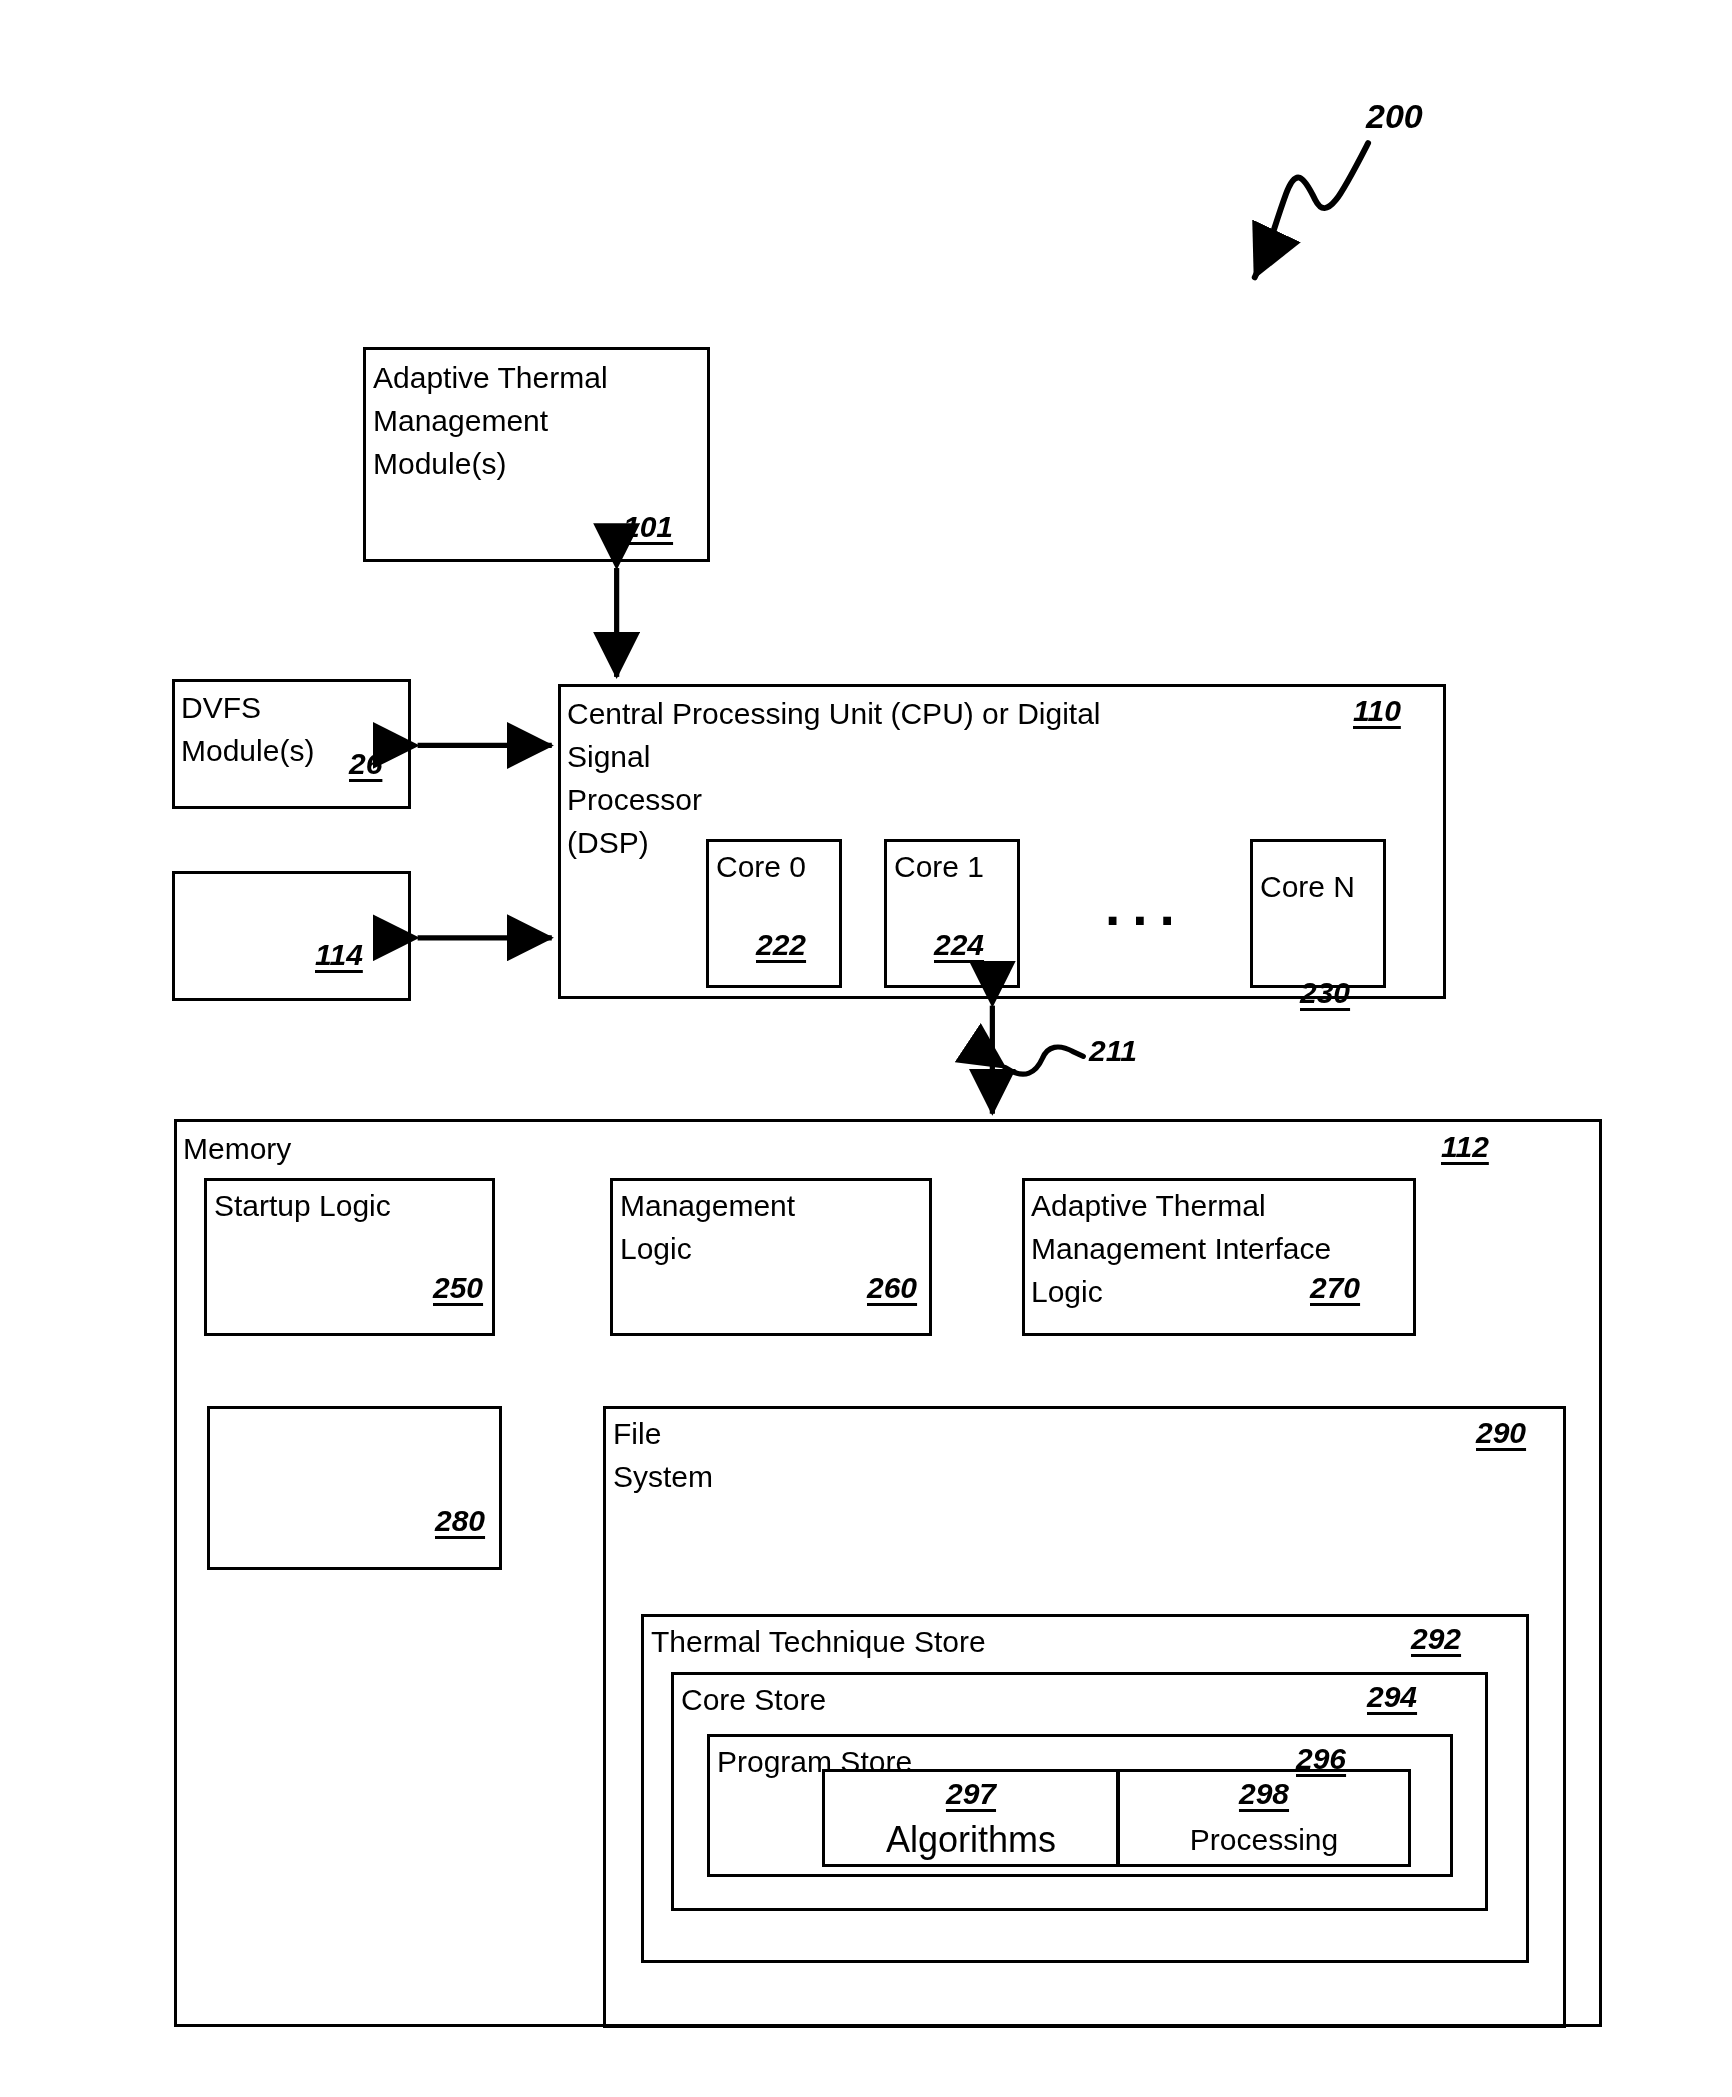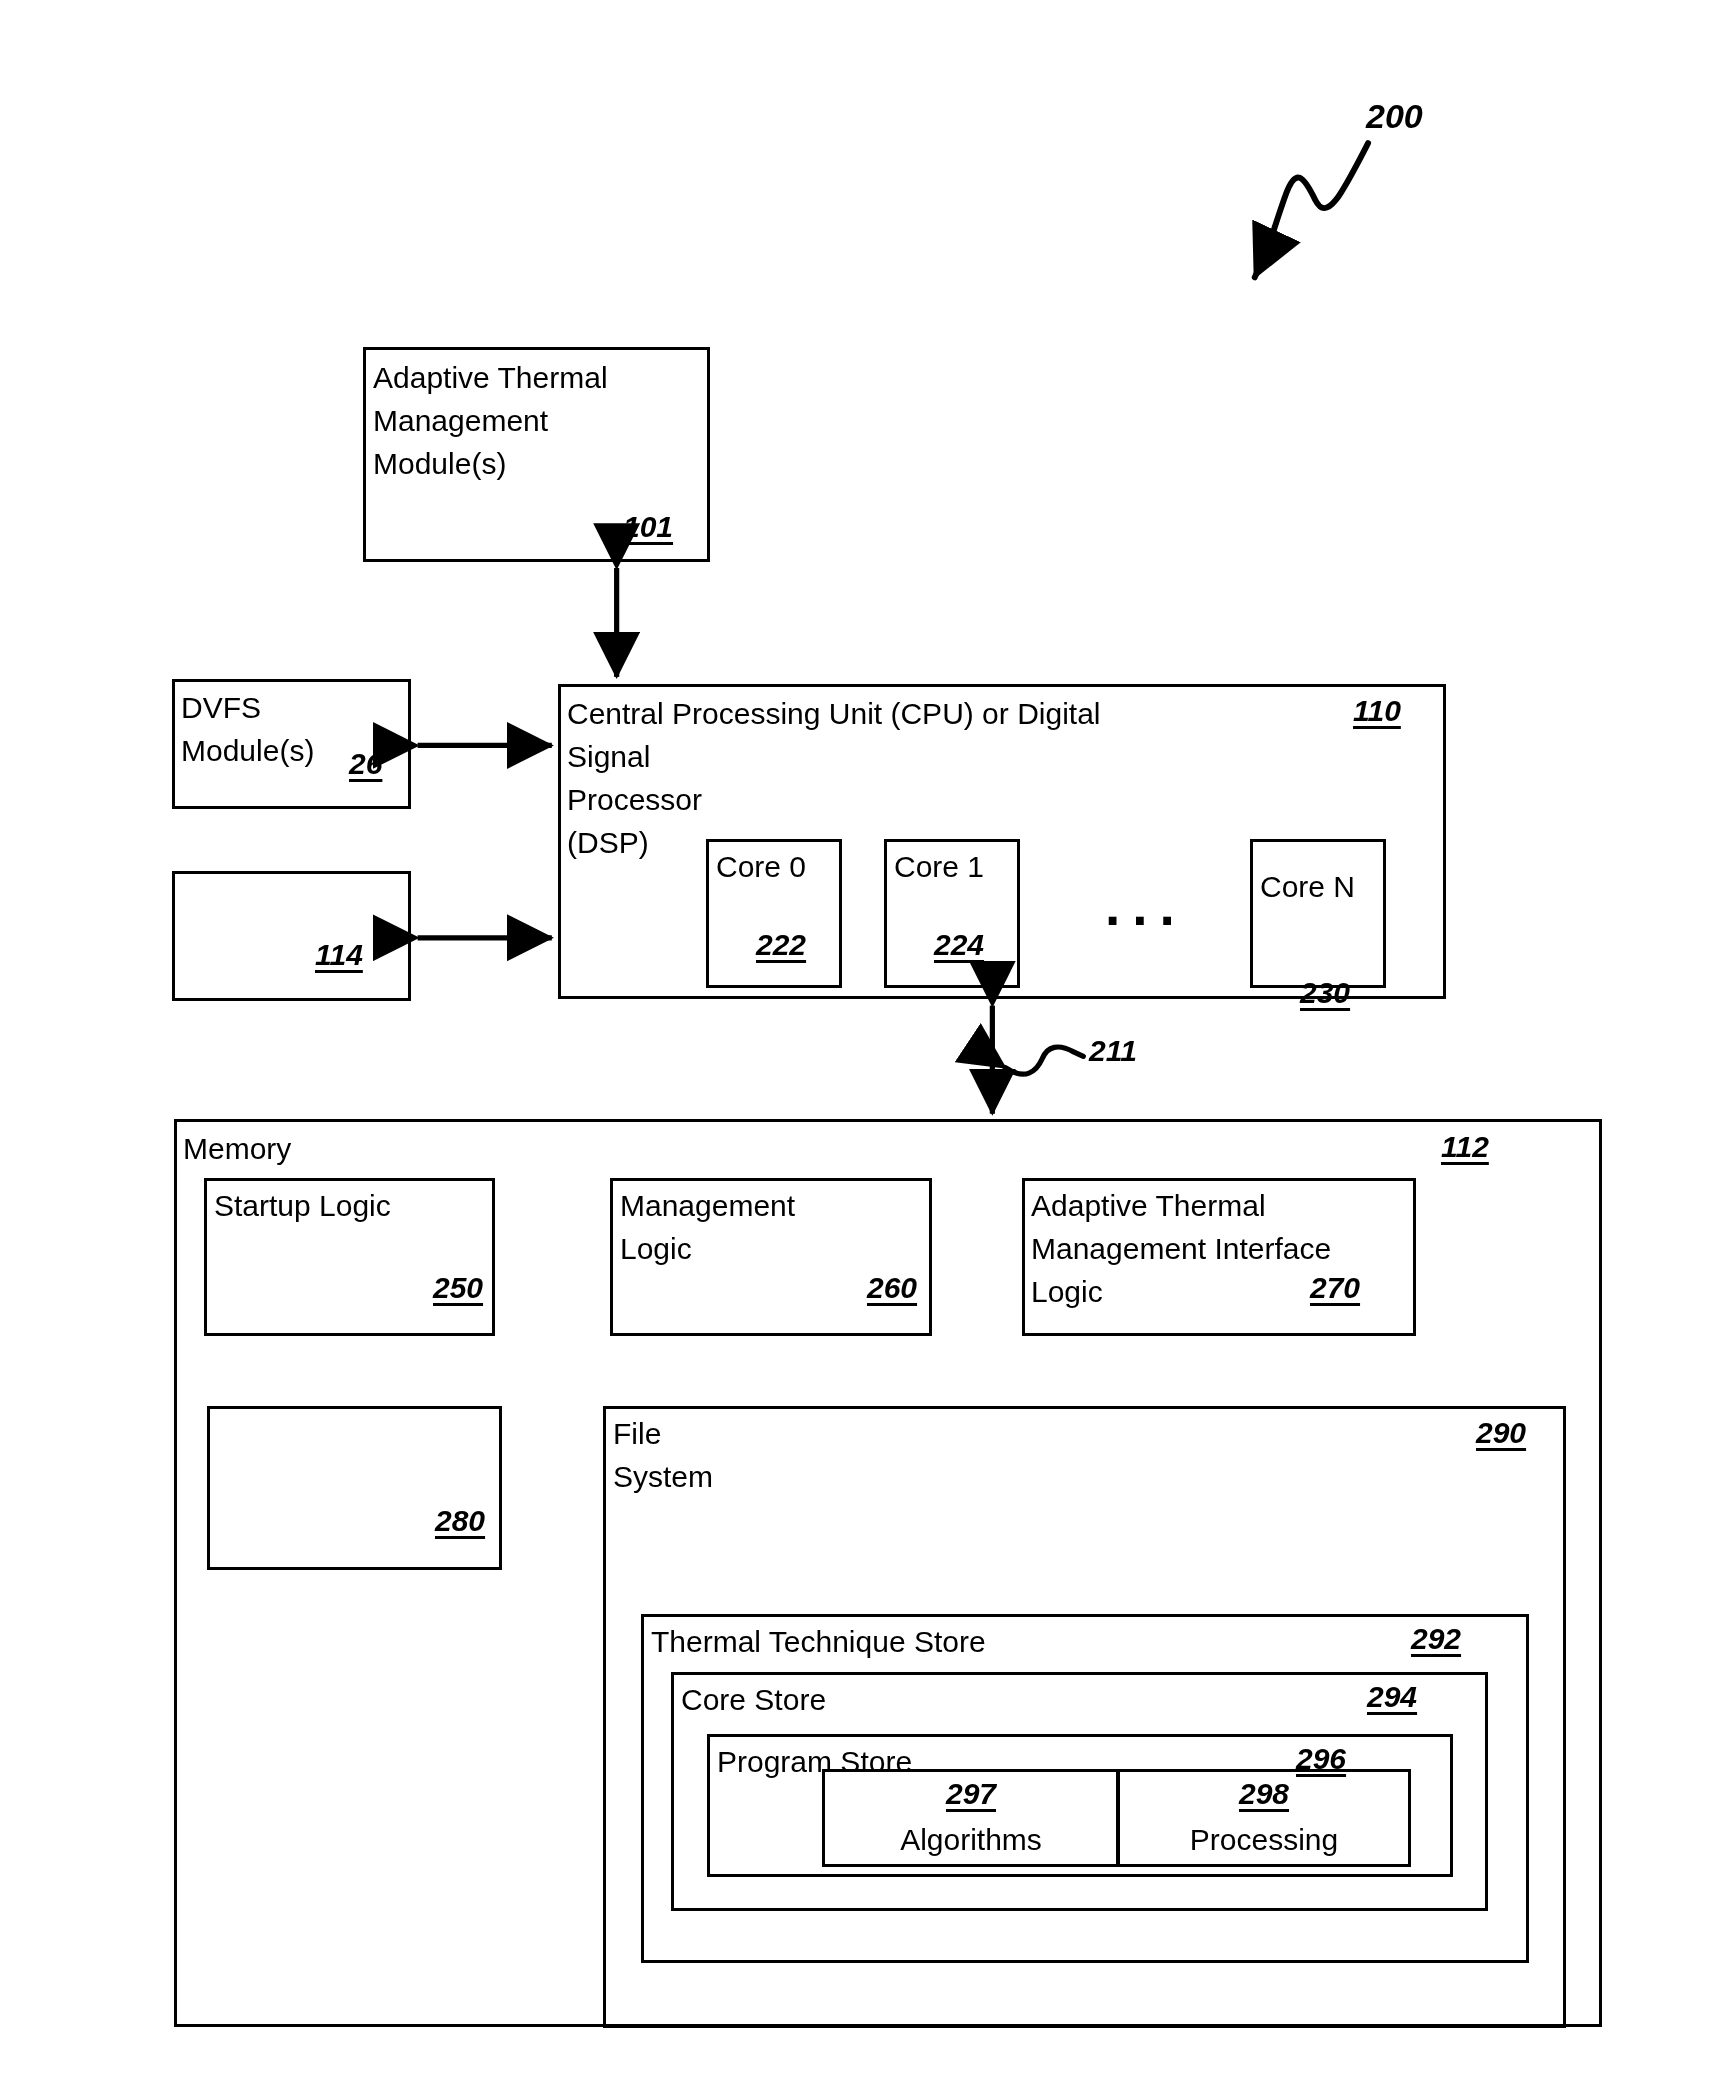--- a/index.html
+++ b/index.html
@@ -155,21 +155,21 @@
 
   <div class="box" style="left:707px; top:1734px; width:746px; height:143px;"></div>
   <div class="label" style="left:717px; top:1740px;">Program Store</div>
   <div class="ref" style="left:1296px; top:1741px;">296</div>
 
   <div class="box" style="left:822px; top:1769px; width:589px; height:98px;"></div>
   <div style="position:absolute; left:1116px; top:1769px; width:3.7px; height:98px; background:#000;"></div>
 
   <div class="centered" style="left:826px; top:1776px; width:290px;">
     <div class="ref" style="position:relative; left:0; top:0; display:inline-block;">297</div>
-    <div style="font-size:30px; line-height:39px; margin-top:7.5px;">Algorithms</div>
+    <div style="font-size:36px; line-height:39px; margin-top:7.5px;">Algorithms</div>
   </div>
 
   <div class="centered" style="left:1120px; top:1776px; width:288px;">
     <div class="ref" style="position:relative; left:0; top:0; display:inline-block;">298</div>
     <div style="font-size:30px; line-height:39px; margin-top:7.5px;">Processing</div>
   </div>
 
   <svg class="overlay" viewBox="0 0 2323 2813">
     <defs>
       <marker id="ah" markerWidth="9" markerHeight="9" refX="8.6" refY="4.5" orient="auto" markerUnits="strokeWidth">

